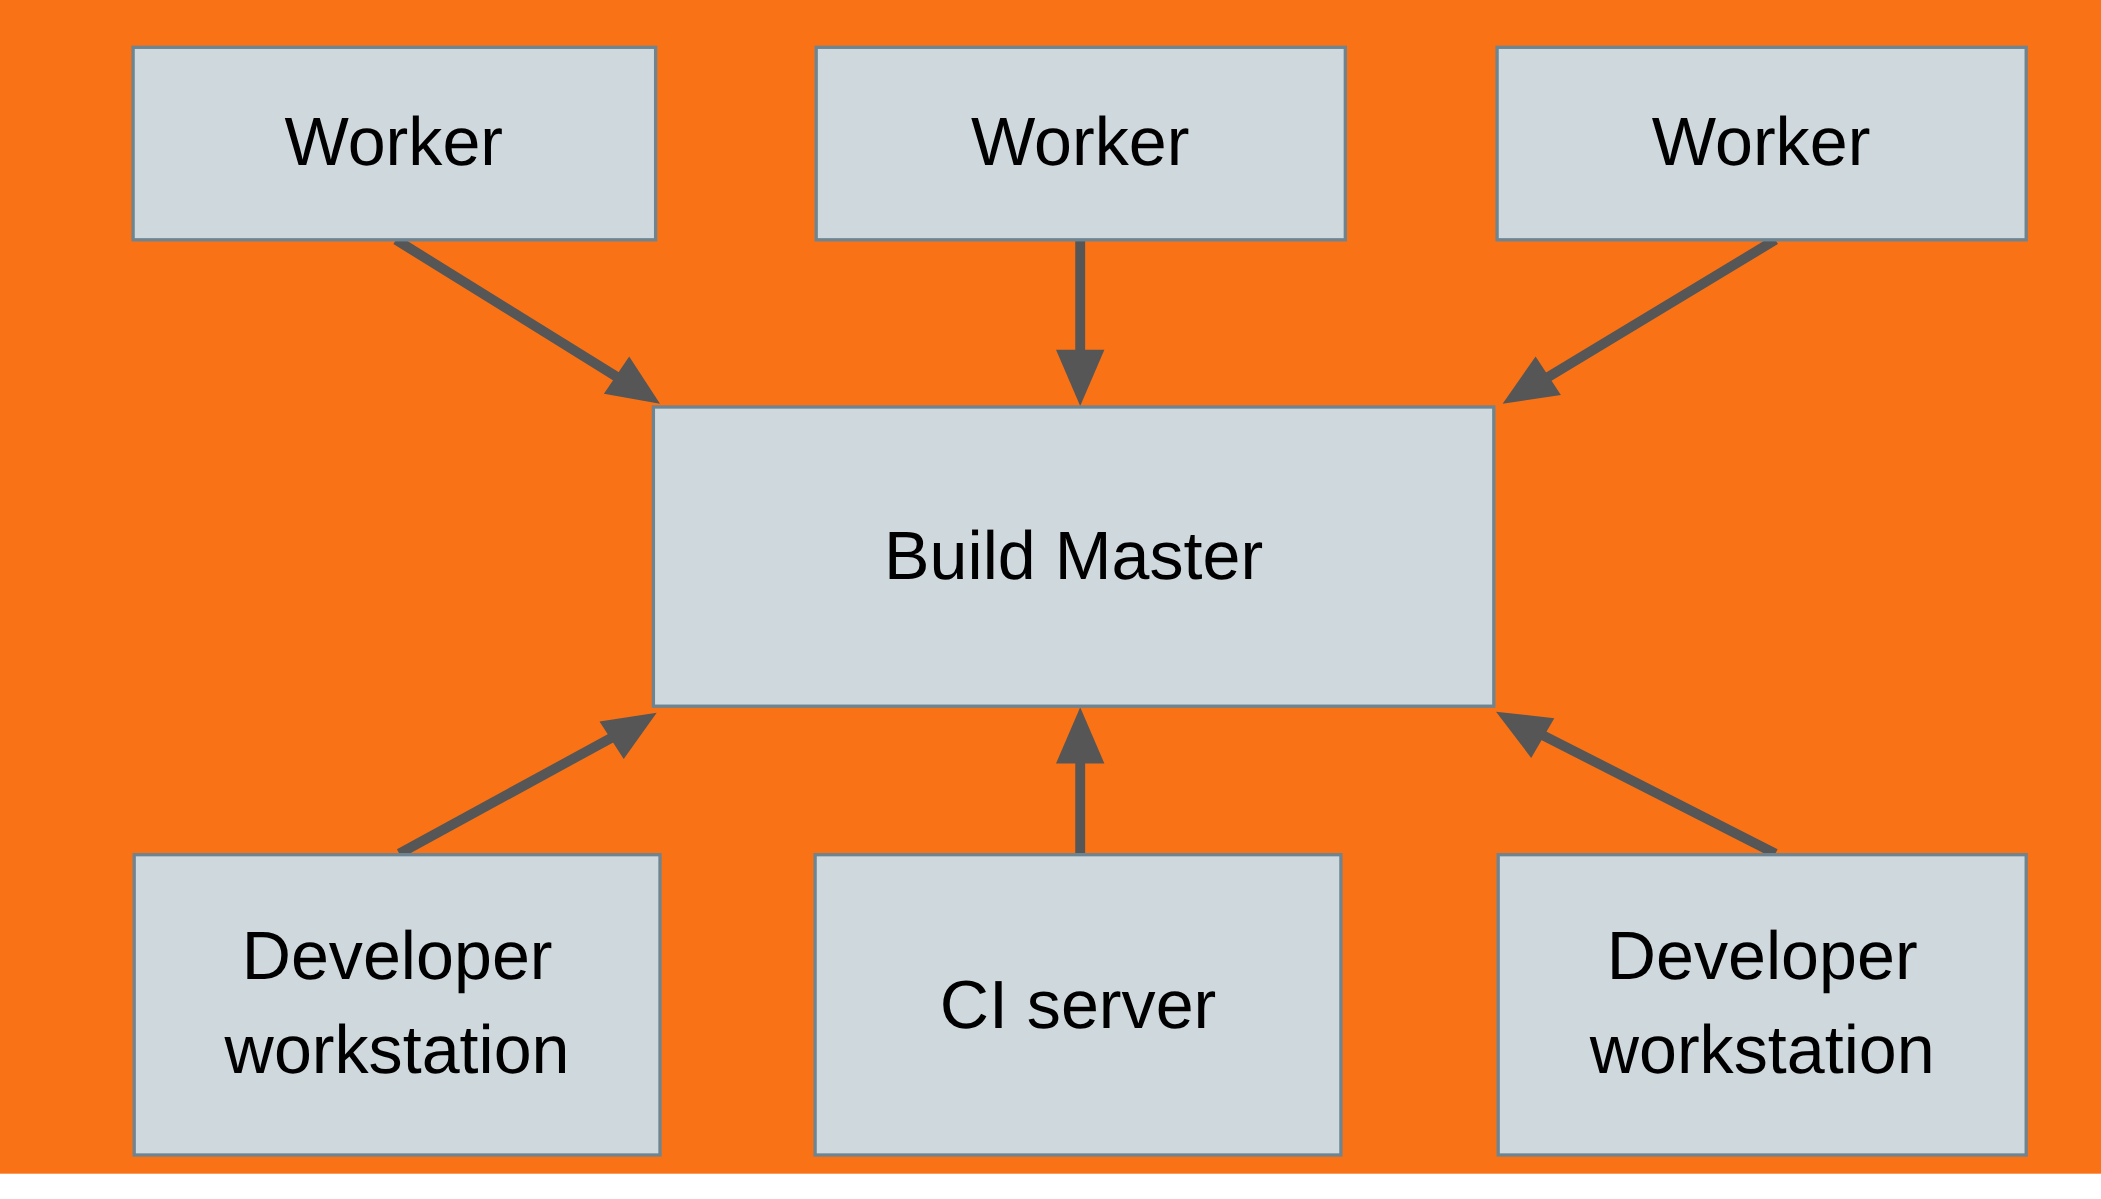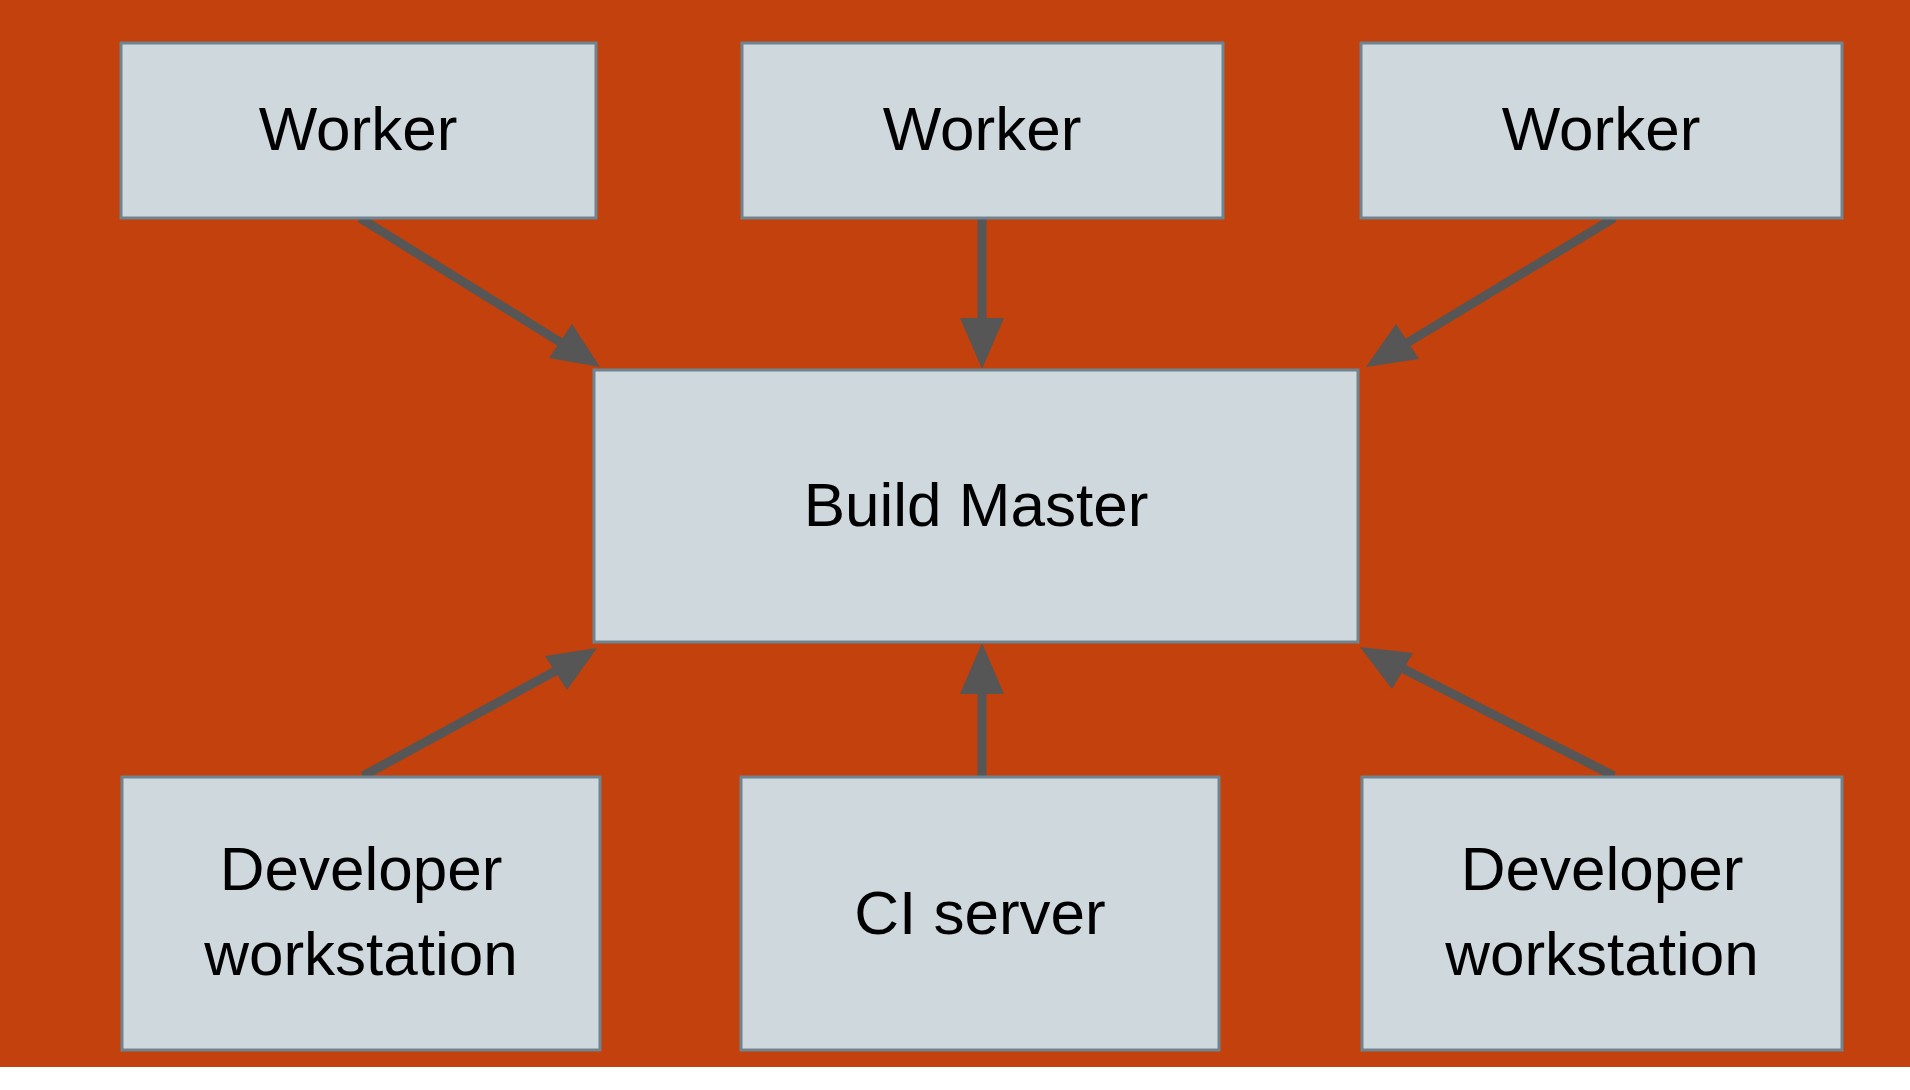--- a/index.html
+++ b/index.html
@@ -10,21 +10,21 @@
   body {
     width: 1910px;
     height: 1090px;
     overflow: hidden;
     font-family: "Liberation Sans", sans-serif;
   }
   #diagram-root {
     position: relative;
     width: 1910px;
     height: 1067px;
-    background: #c2410c;
+    background: #f97316;
     text-align: center;
   }
   svg#diagram-canvas {
     position: absolute;
     top: 0;
     left: 0;
     width: 1910px;
     height: 1090px;
     display: block;
   }

